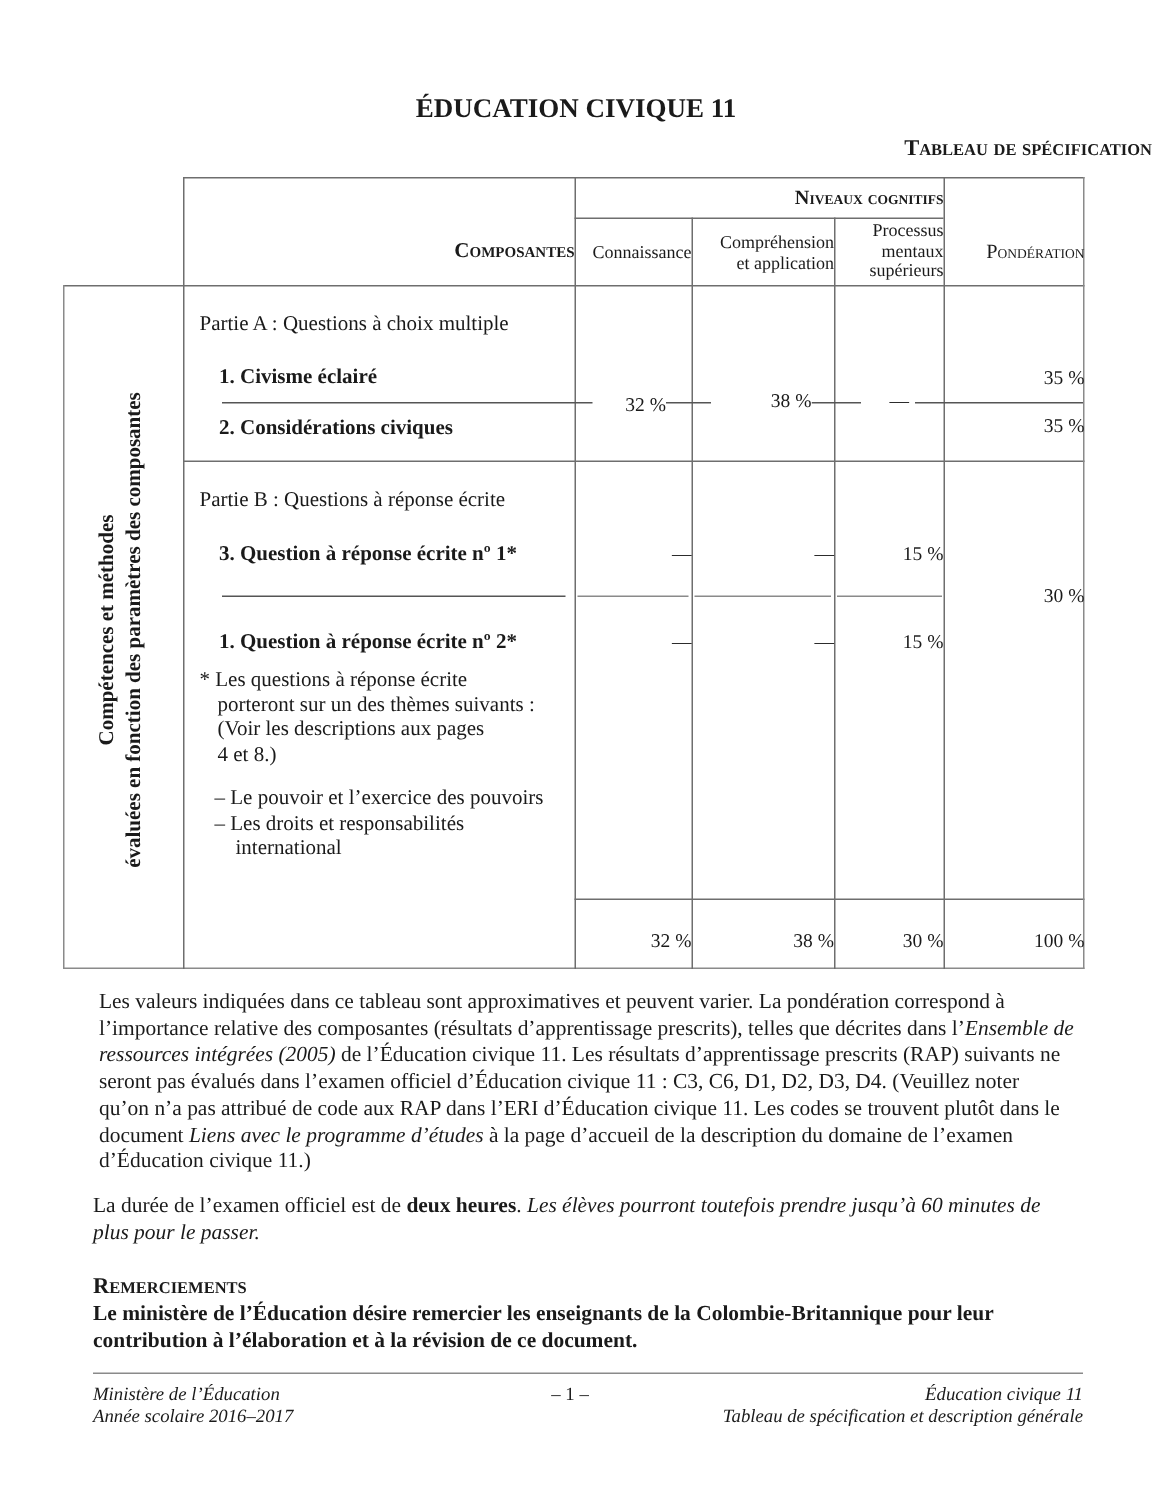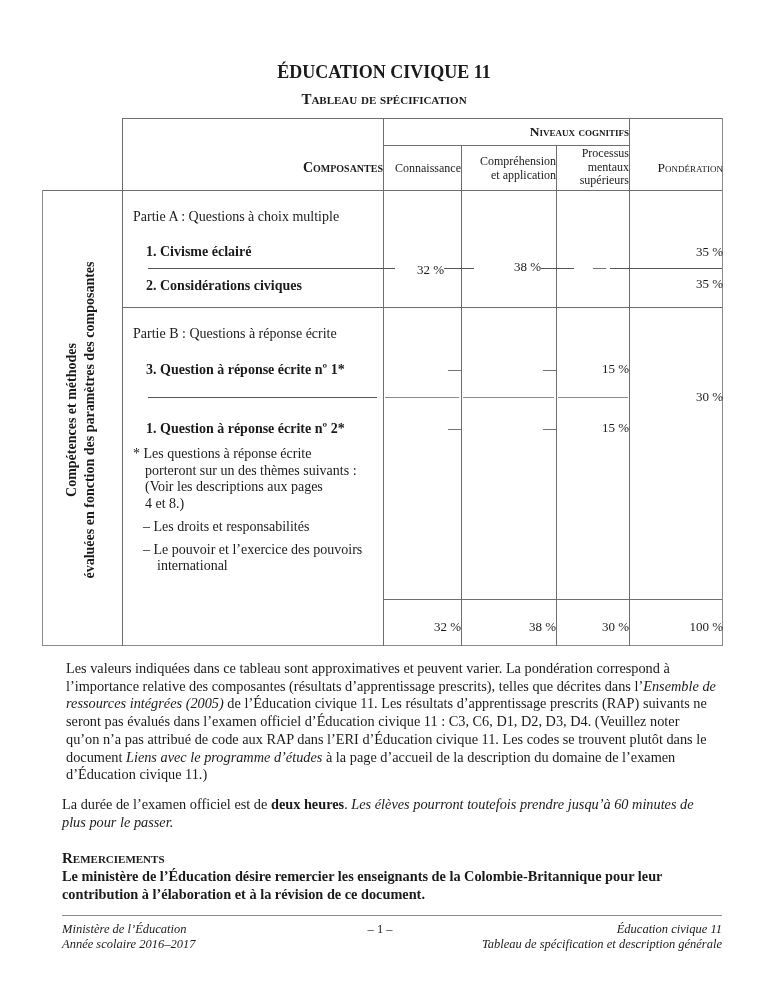--- a/index.html
+++ b/index.html
@@ -1,19 +1,19 @@
 <!DOCTYPE html>
 <html><head>
 <meta charset="utf-8">
 <style>
   html, body { margin: 0; padding: 0; background: #ffffff; }
   body { width: 768px; height: 994px; position: relative; font-family: "Liberation Serif", "DejaVu Serif", serif; color: #1a1a1a; overflow: hidden; }
   .abs { position: absolute; }
   .title { top: 62px; left: 0; width: 768px; text-align: center; font-weight: bold; font-size: 18px; }
-  .subtitle { top: 91px; left: 0; width: 768px; text-align: center; font-weight: bold; font-size: 15px; font-variant: small-caps; }
+  .subtitle { top: 91px; left: 0; width: 768px; text-align: right; font-weight: bold; font-size: 15px; font-variant: small-caps; }
   .line { position: absolute; background: #6e6e6e; }
   .hline { height: 1px; }
   .vline { width: 1px; }
   .thick { background: #8a8a8a; }
   .cell-text { position: absolute; font-size: 13px; text-align: right; line-height: 14px; }
   .smallcaps { font-variant: small-caps; }
   .rot { position: absolute; transform: rotate(-90deg); transform-origin: center center; white-space: nowrap; font-weight: bold; font-size: 14px; text-align: center; line-height: 18px; }
   .body-text { font-size: 14.3px; line-height: 17.7px; }
   .bold { font-weight: bold; }
   .ital { font-style: italic; }
@@ -93,22 +93,22 @@
   <div class="cell-text" style="left:556px;top:421px;width:73px;">15 %</div>
   <div class="cell-text" style="left:629px;top:390px;width:94px;">30 %</div>
 
   <div class="abs body-text" style="left:133px;top:446px;font-size:14px;line-height:16.5px;">
     <div>* Les questions à réponse écrite</div>
     <div style="padding-left:12px;">porteront sur un des thèmes suivants :</div>
     <div style="padding-left:12px;">(Voir les descriptions aux pages</div>
     <div style="padding-left:12px;">4 et 8.)</div>
   </div>
   <div class="abs body-text" style="left:143px;top:519px;font-size:14px;line-height:16.5px;">
+    <div style="margin-top:6px;">– Le pouvoir et l’exercice des pouvoirs</div>
     <div>– Les droits et responsabilités</div>
-    <div style="margin-top:6px;">– Le pouvoir et l’exercice des pouvoirs</div>
     <div style="padding-left:14px;">international</div>
   </div>
 
   <div class="cell-text" style="left:383px;top:620px;width:78px;">32 %</div>
   <div class="cell-text" style="left:461px;top:620px;width:95px;">38 %</div>
   <div class="cell-text" style="left:556px;top:620px;width:73px;">30 %</div>
   <div class="cell-text" style="left:629px;top:620px;width:94px;">100 %</div>
 </div>
 
 <div class="abs body-text" style="left:54px;top:660px;width:650px;margin-left:12px;">

